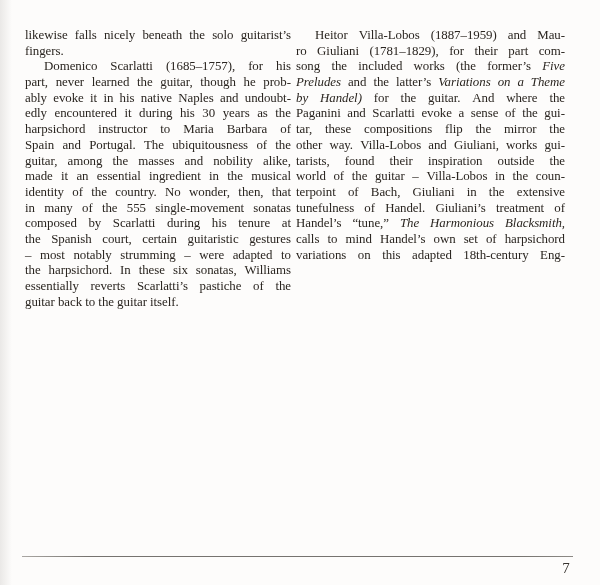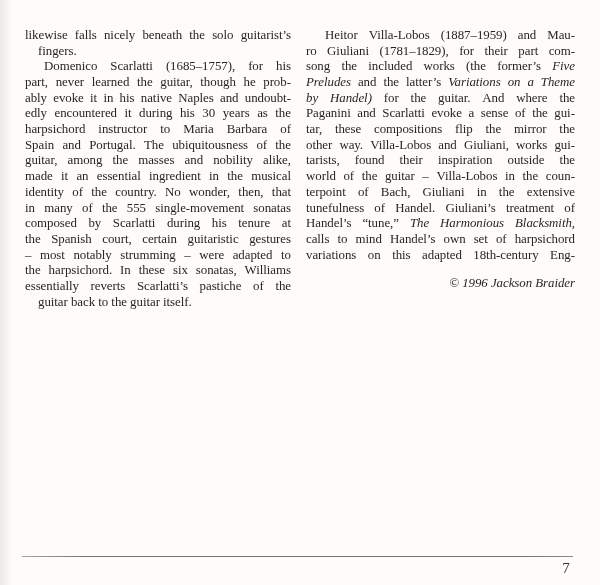--- a/index.html
+++ b/index.html
@@ -27,34 +27,33 @@
   }
   .column {
     position: absolute;
     top: 28px;
     font-size: 12.9px;
     line-height: 15.7px;
     color: #2a2520;
     letter-spacing: -0.05px;
   }
   #col-left  { left: 25px;  width: 266px; }
-  #col-right { left: 306px; width: 269px; }
+  #col-right { left: 296px; width: 269px; }
   .line {
     display: flex;
     justify-content: space-between;
     height: 15.7px;
     white-space: nowrap;
-    align-items: flex-end;
+    align-items: center;
   }
   .line.indent { padding-left: 19px; }
   .line.end {
     display: block;
     white-space: normal;
     height: 15.7px;
-    margin-left: 13px;
   }
   .line.right { text-align: right; }
   .it { font-style: italic; }
   .rule {
     position: absolute;
     left: 22px;
     top: 556px;
     width: 551px;
     height: 1px;
     background: linear-gradient(90deg, #aaa7a3, #76736f 12%, #76736f 90%, #8d8a86);
@@ -356,18 +355,17 @@
         <span>harpsichord</span>
       </div>
       <div class="line">
         <span>variations</span>
         <span>on</span>
         <span>this</span>
         <span>adapted</span>
         <span>18th-century</span>
         <span>Eng-</span>
       </div>
-      <div class="line end right" style="margin-top: 13px;"><span class="it">© 1996 Jackson Braider</span></div>
     </div>
 
   <div class="rule"></div>
   <div class="pagenum">7</div>
 </div>
 
 </body></html>

